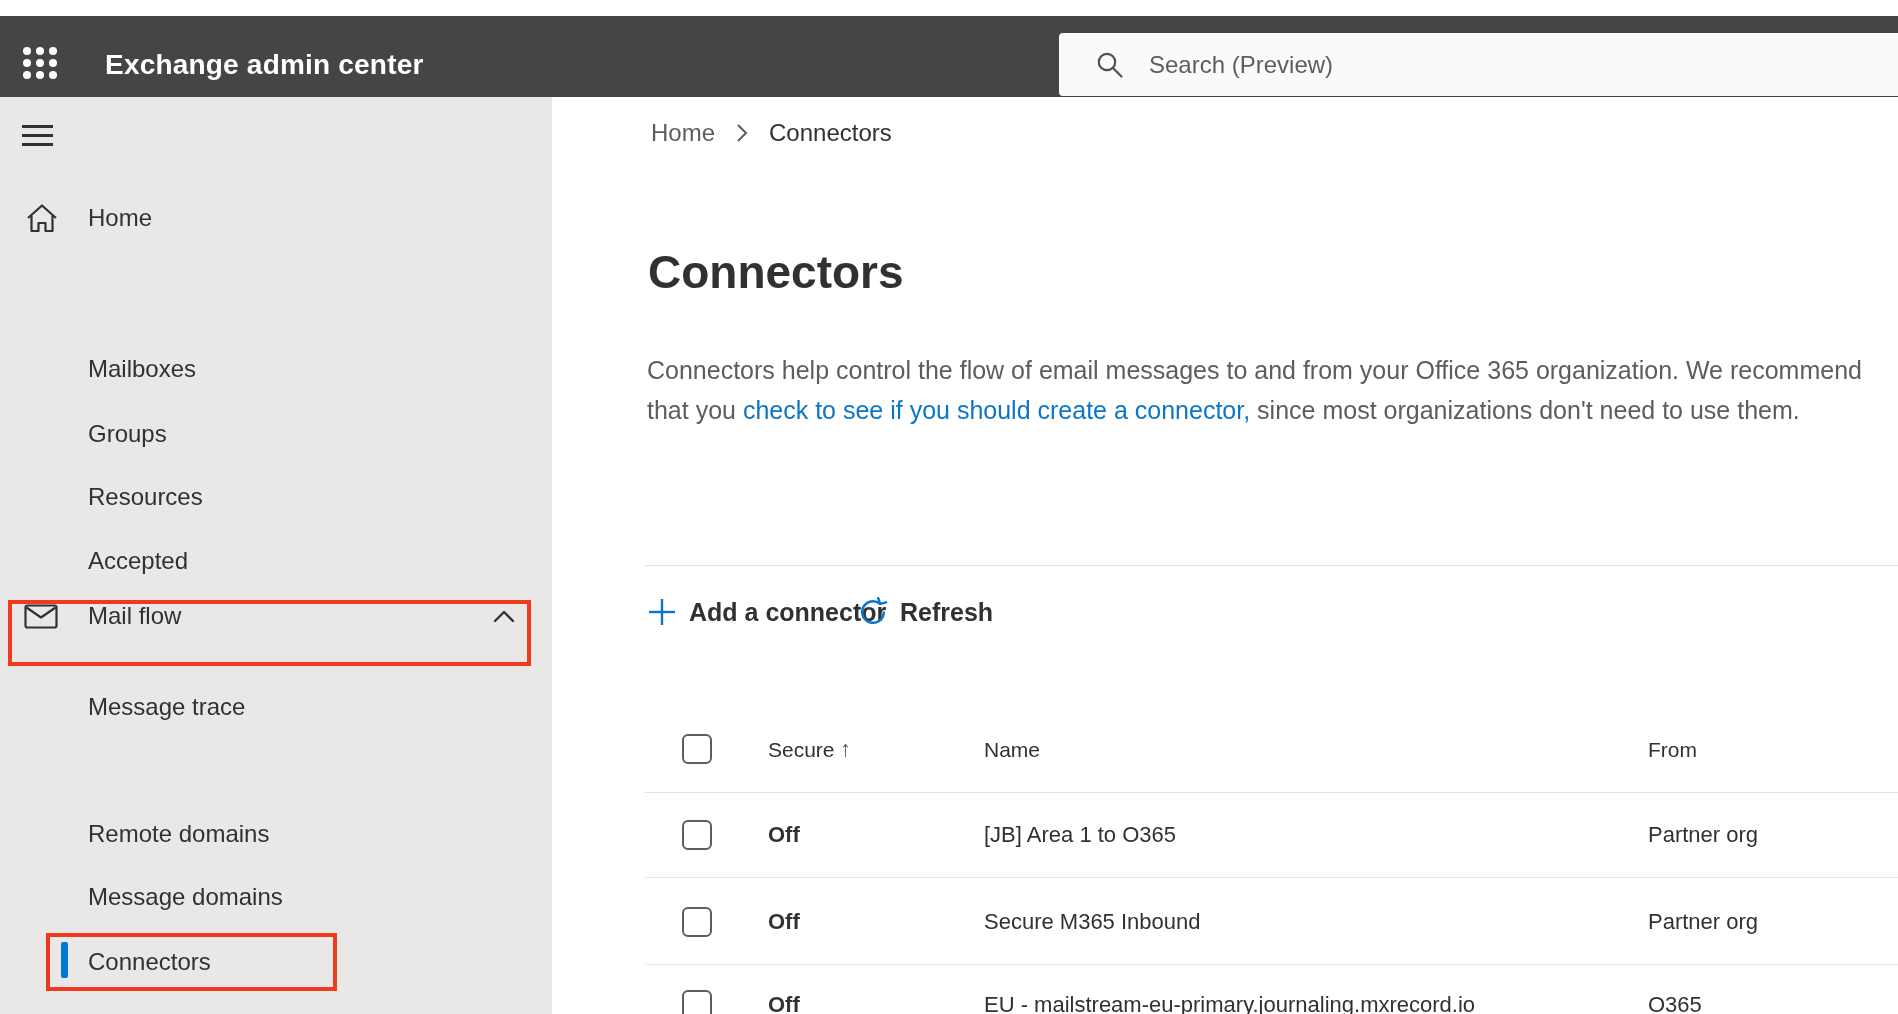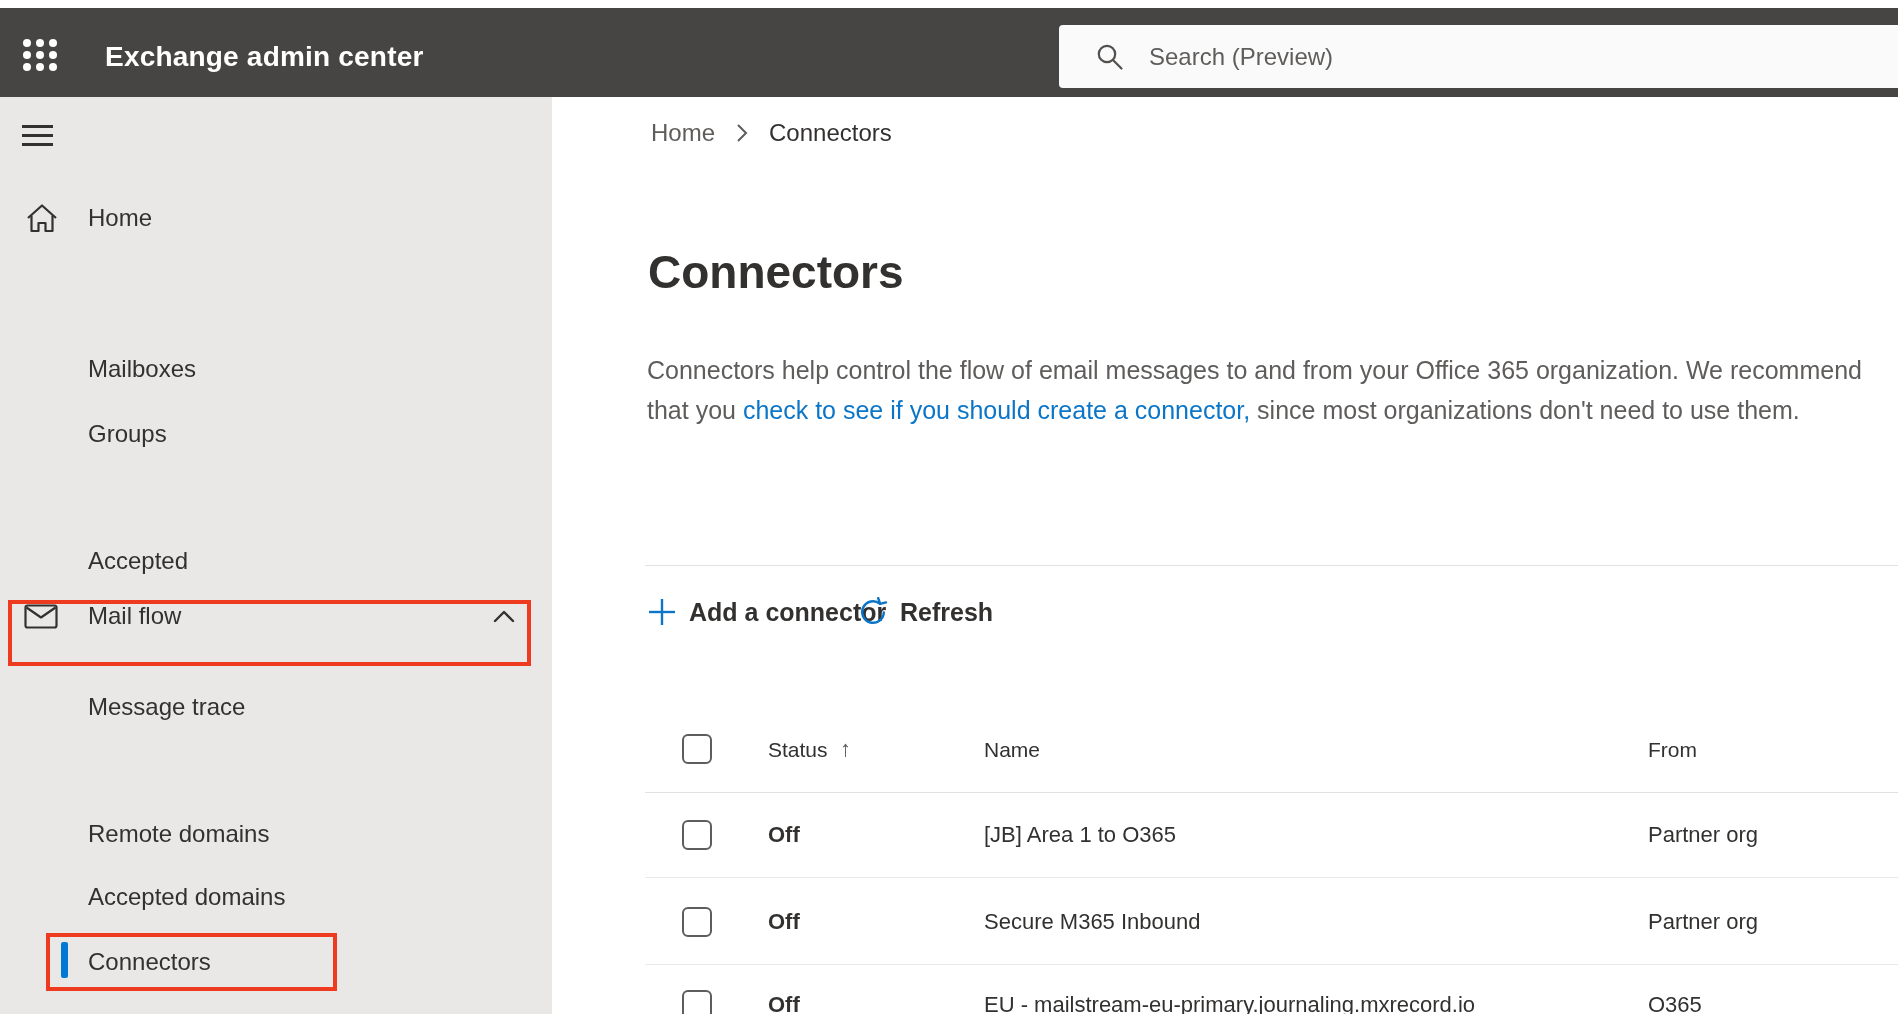--- a/index.html
+++ b/index.html
@@ -1,20 +1,20 @@
 <!DOCTYPE html>
 <html><head>
 <meta charset="utf-8">
 <style>
   * { margin:0; padding:0; box-sizing:border-box; }
   html,body { width:1898px; height:1014px; overflow:hidden; background:#fff;
               font-family:"Liberation Sans", sans-serif; color:#323130; }
 
   
-  .topbar { position:absolute; left:0; top:8px; width:1898px; height:97px; background:#474543;text-align:center; }
+  .topbar { position:absolute; left:0; top:16px; width:1898px; height:97px; background:#474543;text-align:center; }
   .waffle { position:absolute; left:21px; top:29px; width:38px; height:36px; display:grid;
             grid-template-columns:repeat(3,1fr); align-items:center; justify-items:center; cursor:pointer; }
   .waffle i { width:8px; height:8px; border-radius:50%; background:#fff; }
   .topbar-title { position:absolute; left:105px; top:0; height:97px; display:flex; align-items:center;
                   color:#fff; font-size:28px; font-weight:700; letter-spacing:.2px; }
   .searchbox { position:absolute; left:1059px; top:17px; width:907px; height:63px; background:#fafafa;
                border-radius:4px; display:flex; align-items:center; padding-left:36px; }
   .searchbox .mag { width:30px; height:30px; flex:0 0 auto; }
   .search-text { margin-left:24px; font-size:24px; color:#5f5d5b; }
 
@@ -99,20 +99,23 @@
     <span class="nav-label">Home</span>
   </div>
 
 
   <div class="nav-item" style="top:240px">
     <span class="nav-label">Mailboxes</span>
   </div>
   <div class="nav-item" style="top:305px">
     <span class="nav-label">Groups</span>
   </div>
+  <div class="nav-item" style="top:368px">
+    <span class="nav-label">Resources</span>
+  </div>
   <div class="nav-item" style="top:432px">
     <span class="nav-label">Accepted</span>
   </div>
 
   <div class="nav-item" style="top:487px">
     <span class="nav-icon">
       <svg width="34" height="25" viewBox="0 0 34 25">
         <rect x="1.5" y="1.5" width="31" height="22" rx="2" fill="none" stroke="#323130" stroke-width="2.2"></rect>
         <path d="M2.5 3.5 L17 13.5 L31.5 3.5" fill="none" stroke="#323130" stroke-width="2.2" stroke-linejoin="round"></path>
       </svg>
@@ -125,21 +128,21 @@
     </span>
   </div>
 
   <div class="nav-item" style="top:578px">
     <span class="nav-label">Message trace</span>
   </div>
   <div class="nav-item" style="top:705px">
     <span class="nav-label">Remote domains</span>
   </div>
   <div class="nav-item" style="top:768px">
-    <span class="nav-label">Accepted domains</span>
+    <span class="nav-label">Message domains</span>
   </div>
 
   <div class="nav-item" style="top:833px">
     <span class="selected-bar" style="top:12px"></span>
     <span class="nav-label">Connectors</span>
   </div>
 
   <div class="annotation-rect" style="left:8px; top:503px; width:523px; height:66px;"></div>
   <div class="annotation-rect" style="left:46px; top:836px; width:291px; height:58px;"></div>
 </div>
@@ -171,21 +174,21 @@
   <div class="toolbar-btn" style="left:306px">
     <svg class="tb-icon" viewBox="0 0 30 30">
       <path d="M21.8 6.6 A10.8 10.8 0 1 0 25.8 15.5" fill="none" stroke="#0b76c8" stroke-width="2.5" stroke-linecap="round"></path>
       <path d="M20.2 1.2 L22.1 6.9 L27.9 5.4" fill="none" stroke="#0b76c8" stroke-width="2.5" stroke-linecap="round" stroke-linejoin="round"></path>
     </svg>
     <span class="tb-label">Refresh</span>
   </div>
 
   <div>
     <span class="checkbox" style="top:637px"></span>
-    <span class="col-status thead-label" style="top:641px">Status</span>
+    <span class="col-status thead-label" style="top:641px">Secure</span>
     <span class="sort-arrow" style="top:639px">↑</span>
     <span class="col-name thead-label" style="top:641px">Name</span>
     <span class="col-from thead-label" style="top:641px">From</span>
   </div>
   <div class="row-line" style="top:695px; background:#e3e1df"></div>
 
   <div>
     <span class="checkbox" style="top:723px"></span>
     <span class="col-status cell status-off" style="top:725px">Off</span>
     <span class="col-name cell" style="top:725px">[JB] Area 1 to O365</span>

